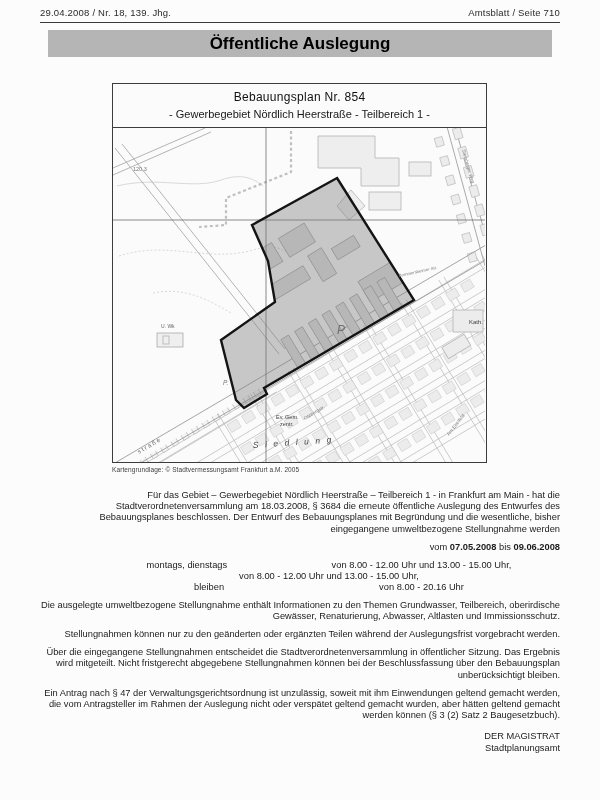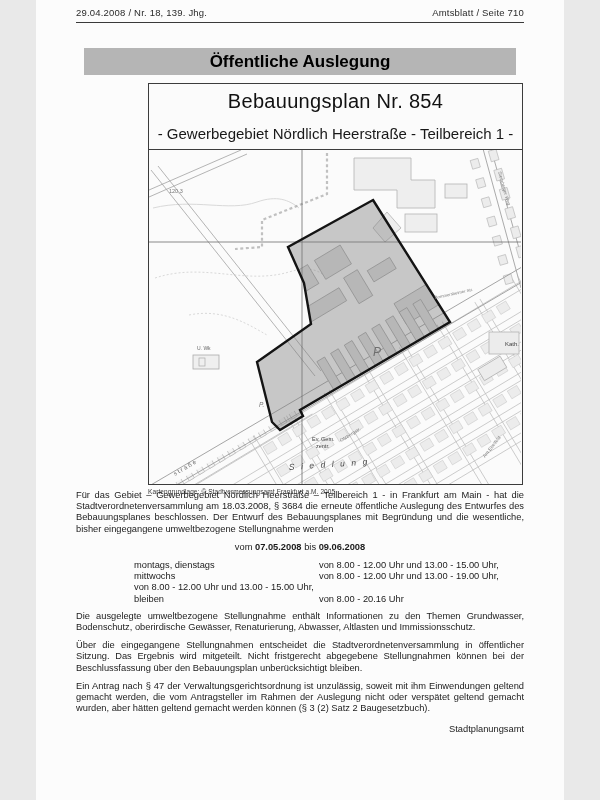--- a/index.html
+++ b/index.html
@@ -1,52 +1,52 @@
 <!DOCTYPE html>
 <html><head>
 <meta charset="utf-8">
 <style>
   html,body{margin:0;padding:0;}
   body{background:#e9e9e9;}
   .page{
-    position:relative;width:528px;height:800px;margin:0 auto;
+    position:relative;width:600px;height:800px;margin:0 auto;
     background:#fcfcfc;overflow:hidden;
     font-family:"Liberation Sans",sans-serif;color:#1c1c1c;
   }
   
   .hdr{
     position:absolute;top:7px;left:40px;right:40px;
     display:flex;justify-content:space-between;
     font-size:9.5px;letter-spacing:.2px;
     border-bottom:1px solid #3a3a3a;padding-bottom:4px;color:#2a2a2a;
   }
   
   .banner{
-    position:absolute;top:48px;left:48px;right:48px;height:27px;
+    position:absolute;top:30px;left:48px;right:48px;height:27px;
     background:#b5b5b5;text-align:center;
     font-size:17px;font-weight:bold;line-height:27px;color:#000;
   }
   
   .mapfig{position:absolute;top:83px;left:112px;width:375px;margin:0;}
   .map-box{border:1.4px solid #3c3c3c;background:#fbfbfb;}
   .map-title-block{border-bottom:1.4px solid #3c3c3c;text-align:center;padding:6px 4px 7px;}
-  .map-title{font-size:20px;letter-spacing:.3px;color:#111;}
-  .map-subtitle{font-size:15px;margin-top:12px;color:#181818;}
+  .map-title{font-size:12px;letter-spacing:.3px;color:#111;}
+  .map-subtitle{font-size:11px;margin-top:4px;color:#181818;}
   .map-box svg{display:block;}
   figcaption{font-size:6.5px;color:#3d3d3d;margin-top:3px;letter-spacing:.1px;}
   
   .bodytext{
     position:absolute;top:490px;left:40px;right:40px;
     font-size:9.3px;line-height:11.2px;text-align:justify;color:#1b1b1b;
   }
-  .bodytext p{margin:0 0 7px 0;}
+  .bodytext p{margin:0 0 7px 0;text-align:right;}
   .period{text-align:center;margin:2px 0 6px;}
   .location{text-align:left;margin-bottom:4px;}
   .schedule{margin:0 0 6px 58px;}
-  .schedule .row{display:flex;}
+  .schedule .row{display:flex;justify-content:center;}
   .schedule .days{width:185px;flex:0 0 185px;}
   .sig{margin-top:10px;text-align:right;line-height:11.5px;}
 </style>
 </head>
 <body>
 
 <div class="page">
 
   <div class="hdr">
     <span>29.04.2008 / Nr. 18, 139. Jhg.</span>
@@ -323,33 +323,31 @@
       <b>09.06.2008</b>
     </p>
 
 
     <div class="schedule">
       <div class="row">
         <span class="days">montags, dienstags</span>
         <span class="hours">von 8.00 - 12.00 Uhr und 13.00 - 15.00 Uhr,</span>
       </div>
       <div class="row">
-        <span class="days">mittwochs</span>
-        <span class="hours">von 8.00 - 12.00 Uhr und 13.00 - 19.00 Uhr,</span>
-      </div>
-      <div class="row">
         <span class="hours">von 8.00 - 12.00 Uhr und 13.00 - 15.00 Uhr,</span>
       </div>
       <div class="row">
         <span class="days">bleiben</span>
         <span class="hours">von 8.00 - 20.16 Uhr</span>
       </div>
     </div>
 
-    <p>Die ausgelegte umweltbezogene Stellungnahme enthält Informationen zu den Themen Grundwasser, Bodenschutz, oberirdische Gewässer, Renaturierung, Abwasser, Altlasten und Immissionsschutz.</p>
+    <p>Die ausgelegte umweltbezogene Stellungnahme enthält Informationen zu den Themen Grundwasser, Teilbereich, oberirdische Gewässer, Renaturierung, Abwasser, Altlasten und Immissionsschutz.</p>
+    <p>Stellungnahmen können nur zu den geänderten oder ergänzten Teilen während der Auslegungsfrist vorgebracht werden.</p>
     <p>Über die eingegangene Stellungnahmen entscheidet die Stadtverordnetenversammlung in öffentlicher Sitzung. Das Ergebnis wird mitgeteilt. Nicht fristgerecht abgegebene Stellungnahmen können bei der Beschlussfassung über den Bebauungsplan unberücksichtigt bleiben.</p>
     <p>Ein Antrag nach § 47 der Verwaltungsgerichtsordnung ist unzulässig, soweit mit ihm Einwendungen geltend gemacht werden, die vom Antragsteller im Rahmen der Auslegung nicht oder verspätet geltend gemacht wurden, aber hätten geltend gemacht werden können (§ 3 (2) Satz 2 Baugesetzbuch).</p>
 
     <div class="sig">
+      <div>DER MAGISTRAT</div>
       <div>Stadtplanungsamt</div>
     </div>
   </div>
 </div>
 
 </body></html>

